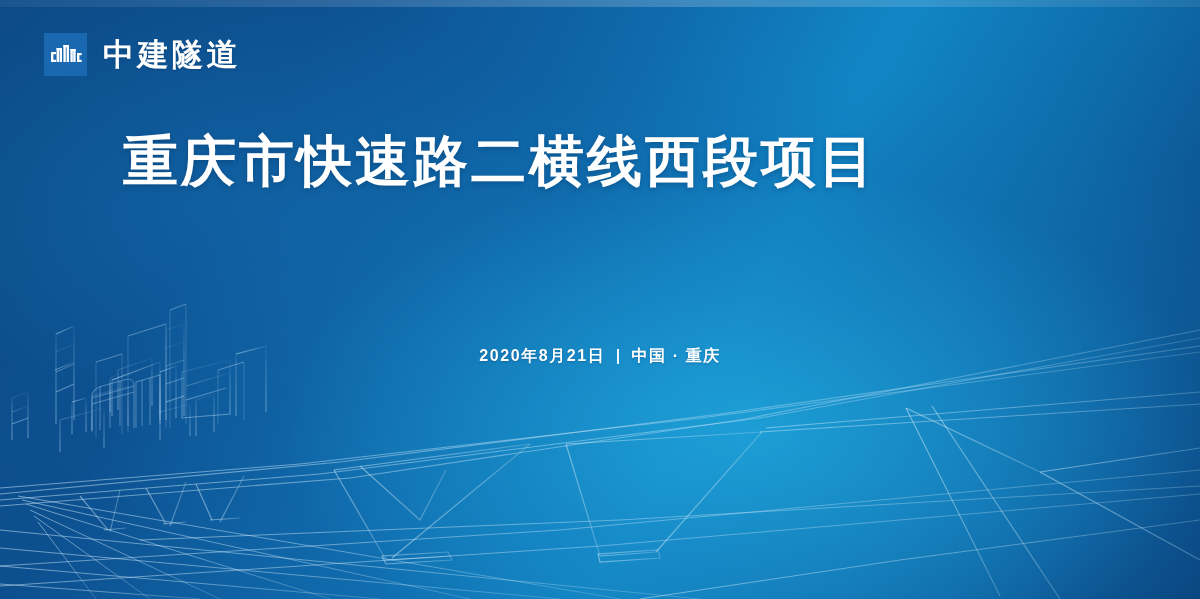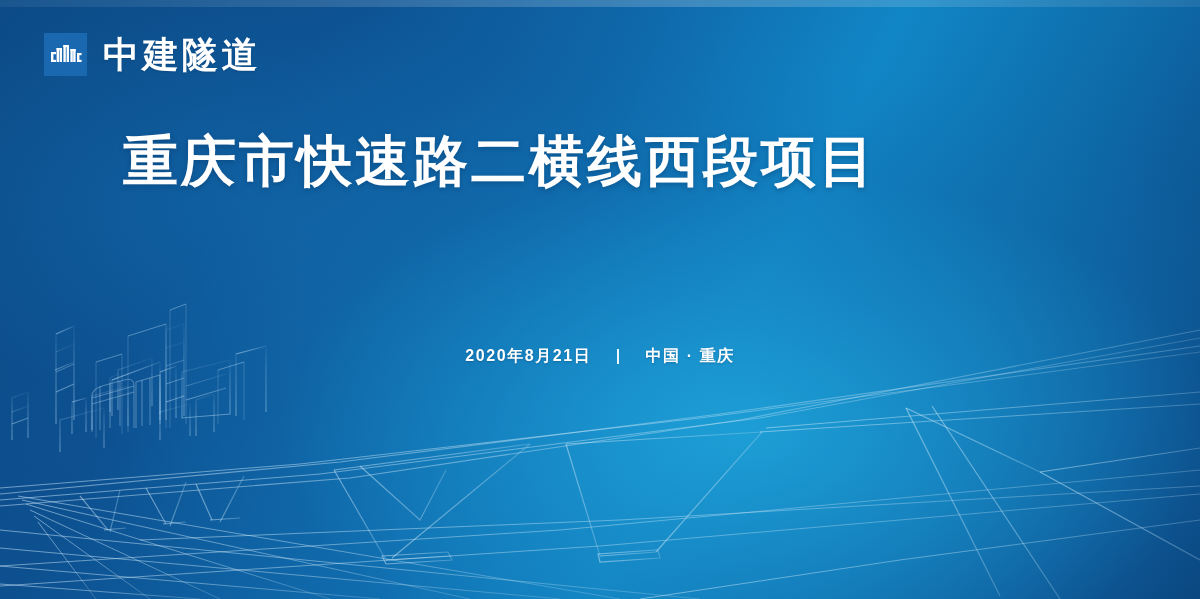--- a/index.html
+++ b/index.html
@@ -71,21 +71,21 @@
     height: 43px;
     background: #1a68b0;
     display: flex;
     align-items: center;
     justify-content: center;
     flex: none;
   }
   .logo-mark svg { display: block; }
   .logo-wordmark {
     color: #ffffff;
-    font-size: 36px;
+    font-size: 31px;
     font-weight: bold;
     letter-spacing: 3.5px;
     line-height: 1;
     white-space: nowrap;
     text-shadow: 0 1px 2px rgba(0,40,80,0.28);
   }
 
   
   .headline {
     position: absolute;
@@ -106,21 +106,21 @@
 
   
   .subtitle {
     position: absolute;
     left: 0;
     top: 348px;
     width: 1200px;
     display: flex;
     align-items: center;
     justify-content: center;
-    gap: 26px;
+    gap: 12px;
   }
   .subtitle-text {
     color: #ffffff;
     font-size: 16px;
     font-weight: bold;
     letter-spacing: 1.6px;
     line-height: 1;
     white-space: nowrap;
     text-shadow: 0 1px 2px rgba(4,48,92,0.30);
   }

